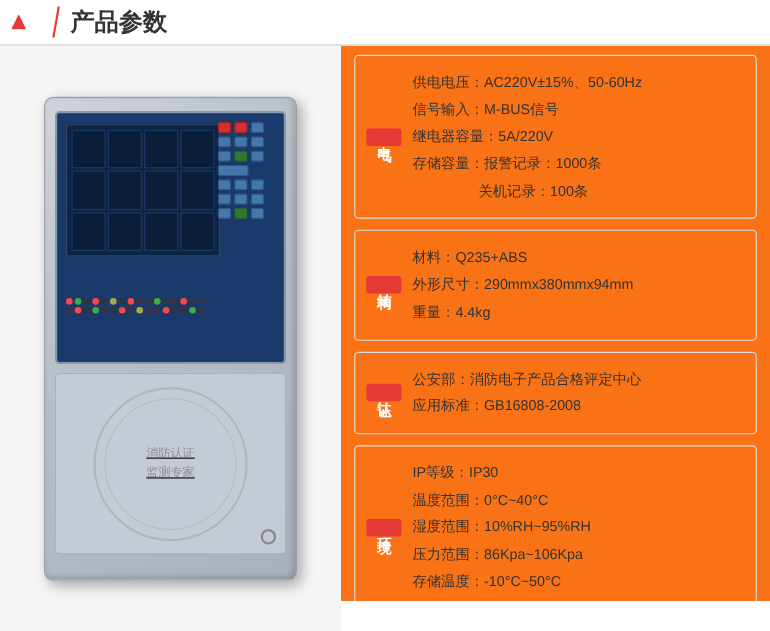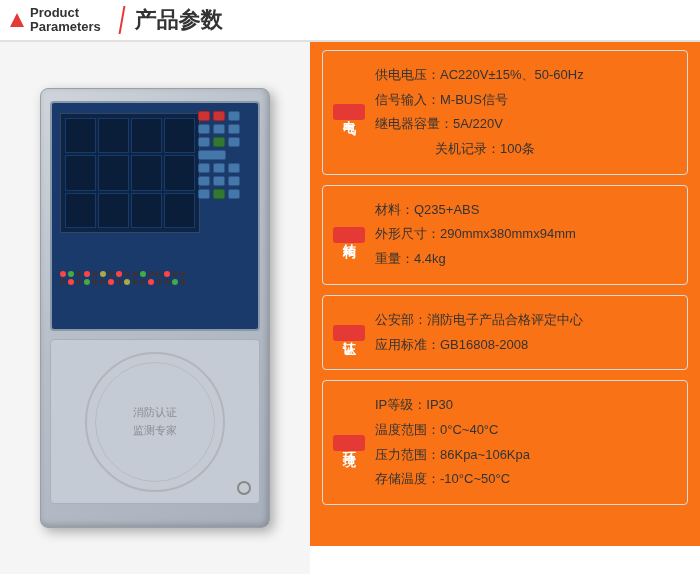--- a/index.html
+++ b/index.html
@@ -192,20 +192,21 @@
       width: 140px;
       height: 140px;
       border: 2px solid rgba(150,150,150,0.4);
       border-radius: 50%;
       top: 50%;
       left: 50%;
       transform: translate(-50%, -50%);
       display: flex;
       align-items: center;
       justify-content: center;
+      text-decoration: underline;
     }
     .watermark-inner {
       width: 120px;
       height: 120px;
       border: 1px solid rgba(150,150,150,0.3);
       border-radius: 50%;
       display: flex;
       flex-direction: column;
       align-items: center;
       justify-content: center;
@@ -282,21 +283,20 @@
     .spec-content .indent {
       padding-left: 60px;
     }
   </style>
 </head>
 <body>
 
 <div class="header">
   <div class="header-left">
     <div class="header-icon"></div>
-    <div class="header-en">Product<br>Parameters</div>
   </div>
   <div class="header-divider"></div>
   <div class="header-zh">产品参数</div>
 </div>
 
 <div class="main">
 
   <div class="device-section">
     <div class="device-body">
 
@@ -404,20 +404,21 @@
   </div>
 
   <div class="specs-section">
 
     <div class="spec-card">
       <div class="category-badge">电气</div>
       <div class="spec-content">
         <p>供电电压：AC220V±15%、50-60Hz</p>
         <p>信号输入：M-BUS信号</p>
         <p>继电器容量：5A/220V</p>
+        <p>存储容量：报警记录：1000条</p>
         <p class="indent">关机记录：100条</p>
       </div>
     </div>
 
     <div class="spec-card">
       <div class="category-badge">结构</div>
       <div class="spec-content">
         <p>材料：Q235+ABS</p>
         <p>外形尺寸：290mmx380mmx94mm</p>
         <p>重量：4.4kg</p>
@@ -430,19 +431,20 @@
         <p>公安部：消防电子产品合格评定中心</p>
         <p>应用标准：GB16808-2008</p>
       </div>
     </div>
 
     <div class="spec-card">
       <div class="category-badge">环境</div>
       <div class="spec-content">
         <p>IP等级：IP30</p>
         <p>温度范围：0°C~40°C</p>
+        <p>湿度范围：10%RH~95%RH</p>
         <p>压力范围：86Kpa~106Kpa</p>
         <p>存储温度：-10°C~50°C</p>
       </div>
     </div>
 
   </div>
 </div>
 
 </body></html>

